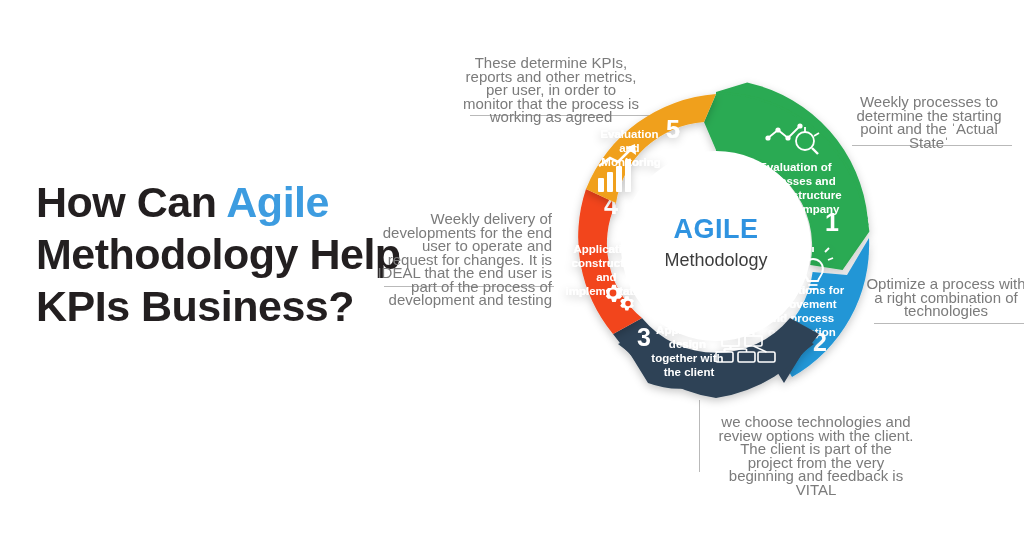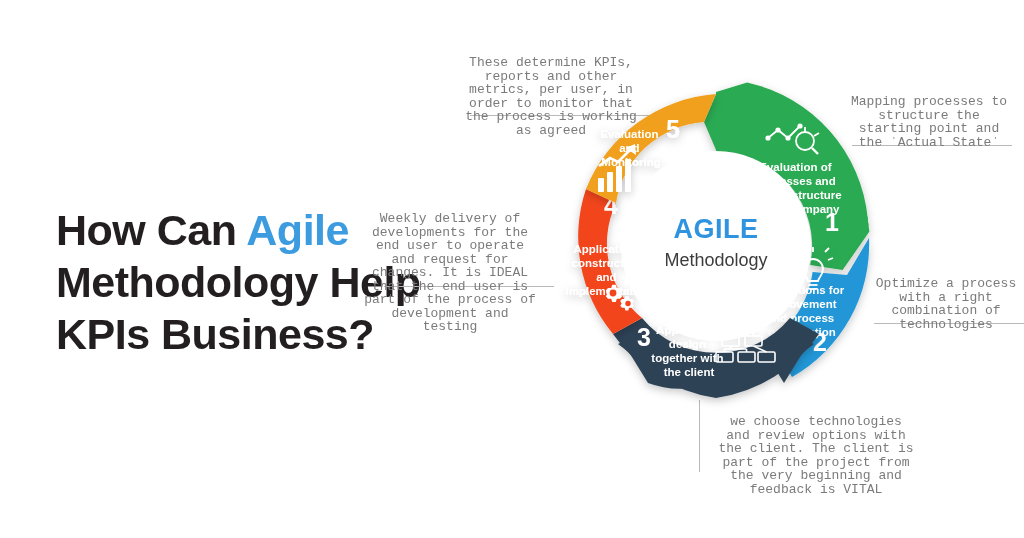--- a/index.html
+++ b/index.html
@@ -8,23 +8,22 @@
     background:#ffffff;
     font-family:"Liberation Sans", sans-serif;
     overflow:hidden;
     position:relative;
   }
   .stage{position:absolute;inset:0;}
 
   
   .headline{
     position:absolute;
-    left:56px; top:176px;
+    left:36px; top:176px;
     width:330px;
-    margin-top:28px;
   }
   .headline .line{
     font-size:43px;
     line-height:52px;
     font-weight:bold;
     color:#231f20;
     letter-spacing:-0.5px;
     white-space:nowrap;
   }
   .headline .accent{color:#3d9ce0;}
@@ -63,57 +62,56 @@
     fill:#3c3c3c;
     font-family:"Liberation Sans", sans-serif;
     font-size:18px;
     text-anchor:middle;
   }
 
   
   .note{
     position:absolute;
     color:#7b7b7b;
-    font-size:13px;
+    font-size:15px;
     line-height:13.5px;
     text-align:center;
-    font-family:Liberation Mono, monospace;
   }
   .note-rule{
     position:absolute;
     background:#b9b9b9;
   }
   .rule-h{height:1px;}
   .rule-v{width:1px;}
 
   .n-top-left{left:460px;top:56px;width:182px;}
   .n-top-right{left:844px;top:95px;width:170px;}
   .n-right{left:866px;top:277px;width:160px;}
   .n-bottom{left:688px;top:415px;width:200px;margin-left:28px;}
-  .n-left{left:362px;top:212px;width:176px;}
+  .n-left{left:376px;top:212px;width:176px;text-align:right;}
 </style>
 </head>
 <body>
 
 <div class="stage">
 
   <div class="headline">
     <div class="line"><span>How Can </span><span class="accent">Agile</span></div>
     <div class="line">Methodology Help</div>
     <div class="line">KPIs Business?</div>
   </div>
 
   <div class="note-rule rule-h" style="left:470px;top:115px;width:180px;"></div>
   <div class="note-rule rule-h" style="left:852px;top:145px;width:160px;"></div>
   <div class="note-rule rule-h" style="left:874px;top:323px;width:150px;"></div>
   <div class="note-rule rule-v" style="left:699px;top:400px;height:72px;"></div>
   <div class="note-rule rule-h" style="left:384px;top:286px;width:170px;"></div>
 
   <div class="note n-top-left">These determine KPIs, reports and other metrics, per user, in order to monitor that the process is working as agreed</div>
-  <div class="note n-top-right">Mapping processes to structure the starting point and the ˈActual Stateˈ</div>
+  <div class="note n-top-right">Weekly processes to determine the starting point and the ˈActual Stateˈ</div>
   <div class="note n-right">Optimize a process with a right combination of technologies</div>
   <div class="note n-bottom">we choose technologies and review options with the client. The client is part of the project from the very beginning and feedback is VITAL</div>
   <div class="note n-left">Weekly delivery of developments for the end user to operate and request for changes. It is IDEAL that the end user is part of the process of development and testing</div>
 
   <div class="wheel">
     <svg width="320" height="320" viewBox="0 0 320 320" xmlns="http://www.w3.org/2000/svg">
       <defs>
         <filter id="softshadow" x="-30%" y="-30%" width="160%" height="160%">
           <feDropShadow dx="0" dy="3" stdDeviation="4" flood-color="#000000" flood-opacity="0.22"></feDropShadow>
         </filter>

